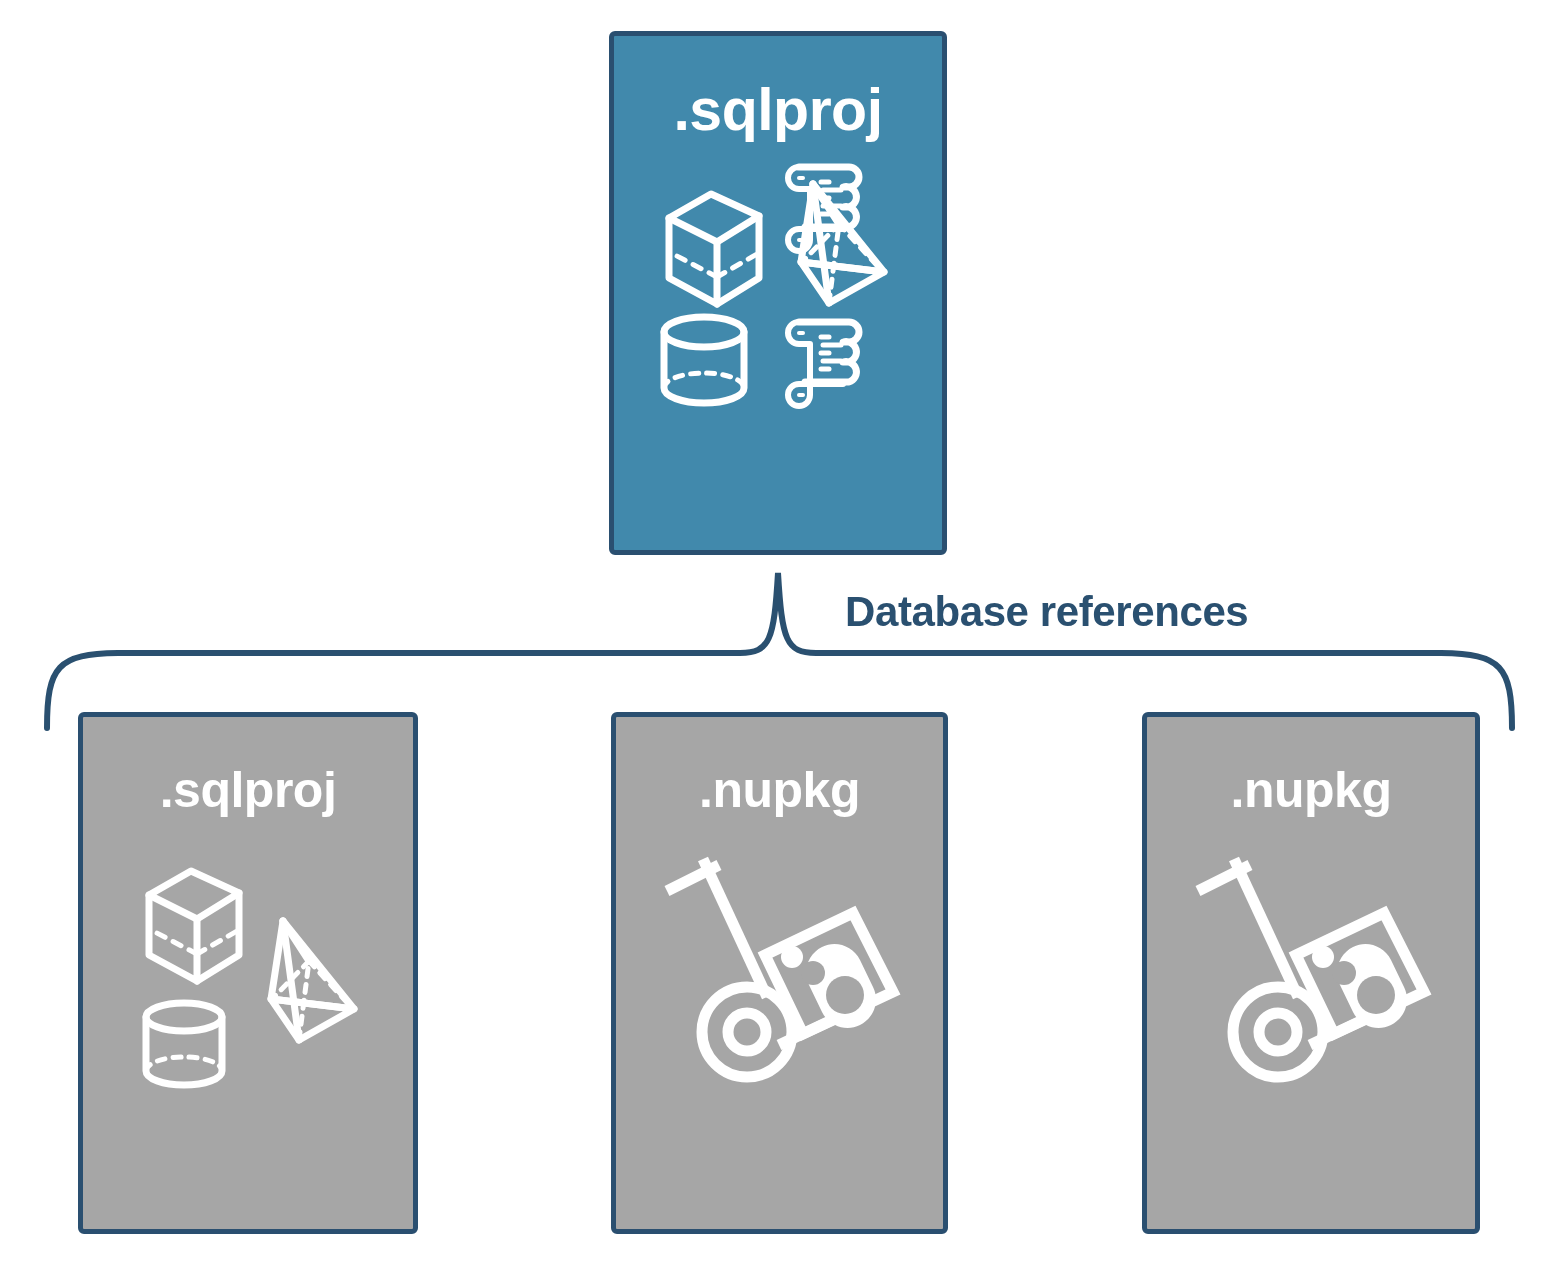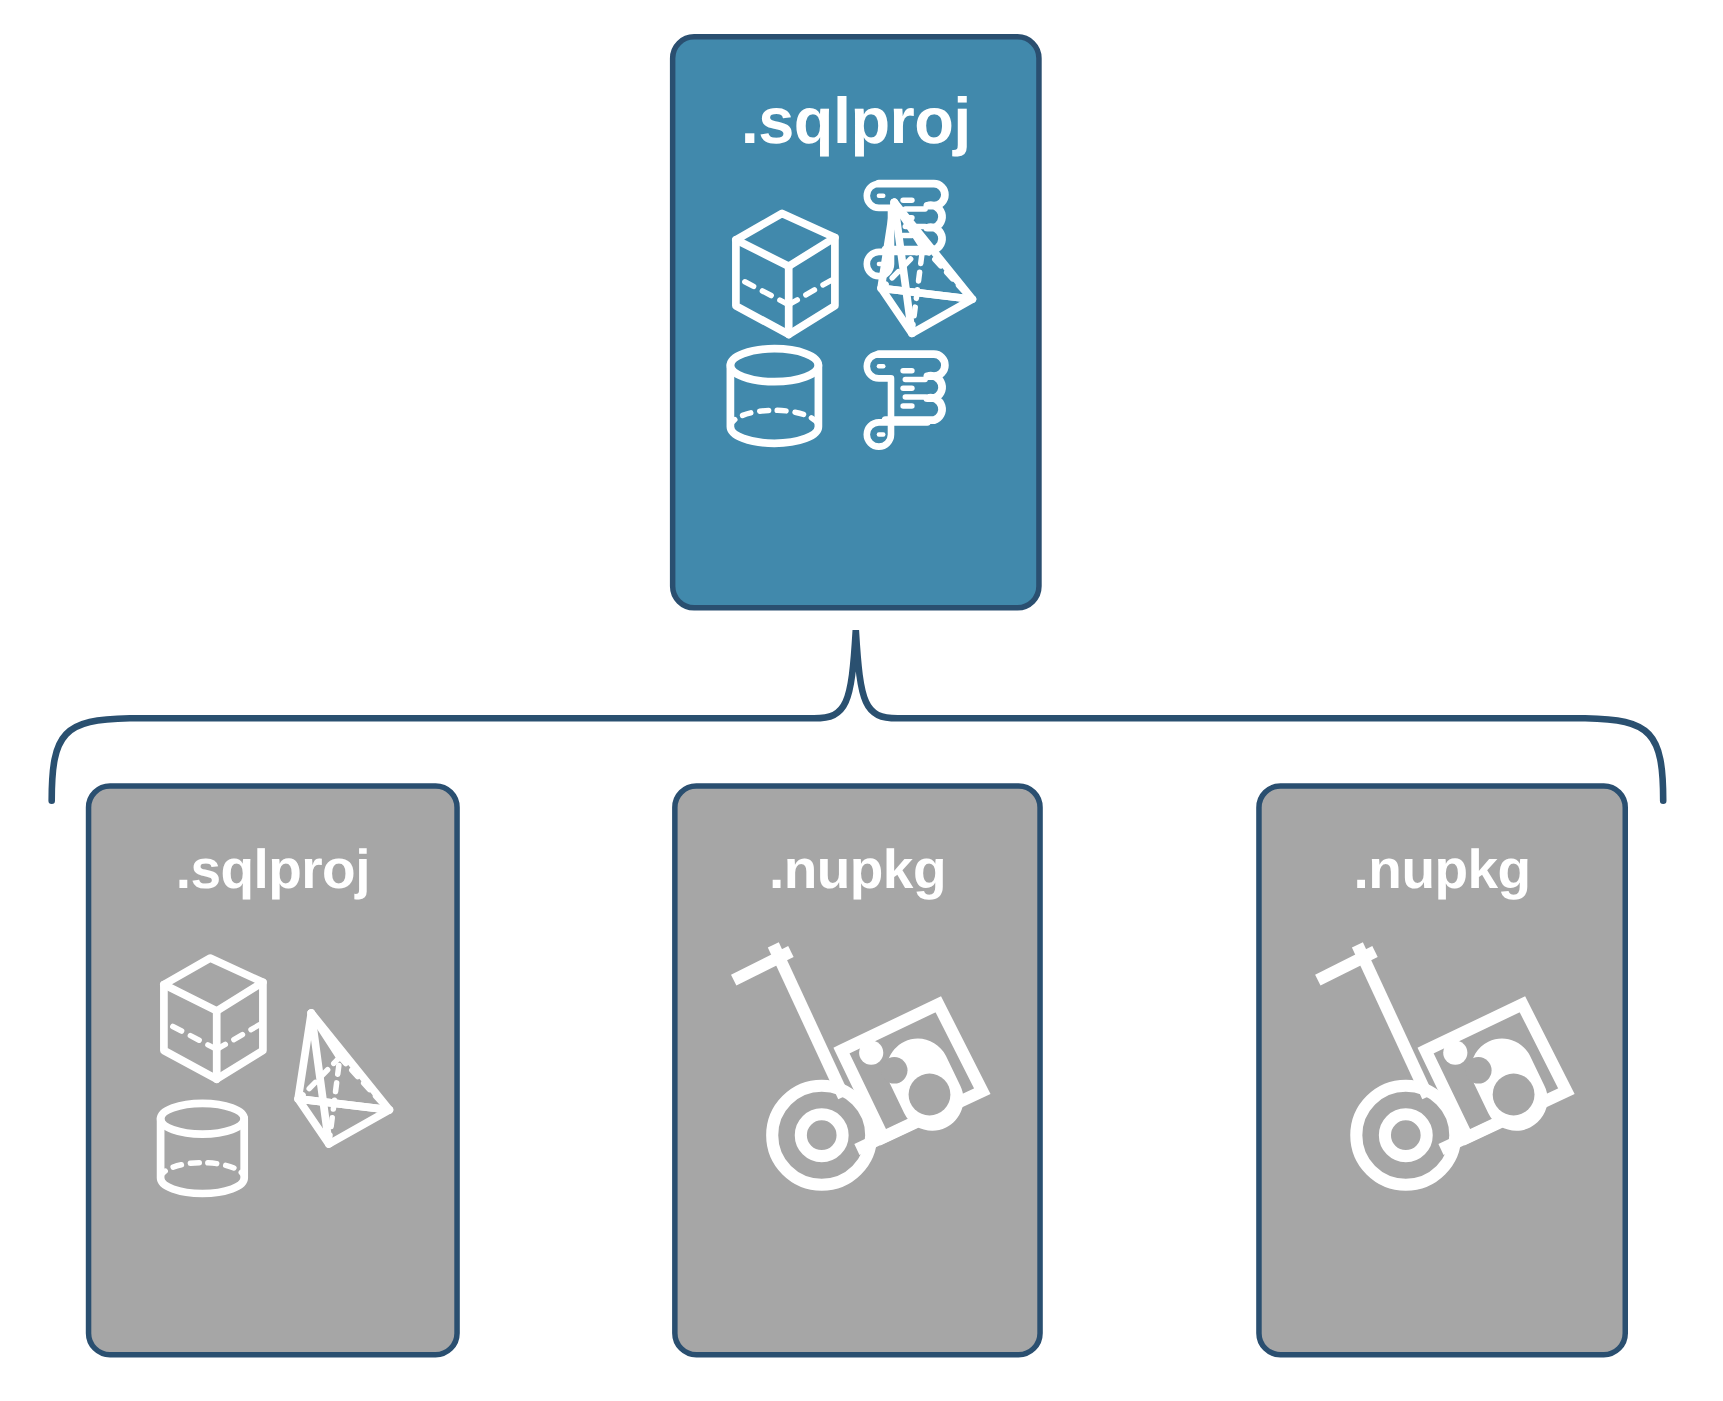--- a/index.html
+++ b/index.html
@@ -15,21 +15,21 @@
     font-family: "Liberation Sans", sans-serif;
   }
   #diagram-root {
     position: absolute;
     inset: 0;
   }
   .card {
     position: absolute;
     box-sizing: border-box;
     border: 5px solid #2a4f70;
-    border-radius: 22px;
+    border-radius: 6px;
     display: flex;
     flex-direction: column;
     align-items: center;
   }
   .card-teal { background: #4189ac; }
   .card-gray { background: #a6a6a6; }
   .card-title {
     color: #ffffff;
     font-weight: bold;
     letter-spacing: -0.5px;
@@ -175,20 +175,21 @@
   <svg id="brace-layer" viewBox="0 0 1566 1274">
     <path d="M 47 728
              C 47 666, 58 654, 118 653
              L 740 653
              C 770 653, 774 640, 778 573
              C 782 640, 786 653, 816 653
              L 1441 653
              C 1501 654, 1512 666, 1512 728" fill="none" stroke="#2a5070" stroke-width="6" stroke-linecap="round"></path>
   </svg>
 
+  <div id="brace-label">Database references</div>
 
   <div class="card card-gray" id="card-ref-1">
     <div class="card-title">.sqlproj</div>
     <div class="icon-area">
       <svg viewBox="0 0 250 250">
         <g fill="none" stroke="#ffffff" stroke-width="7" stroke-linecap="round" stroke-linejoin="round">
           <g>
             <polygon points="26,46 68,22 116,44 74,70"></polygon>
             <polyline points="26,46 26,106 74,132 74,70"></polyline>
             <polyline points="74,132 116,106 116,44"></polyline>

